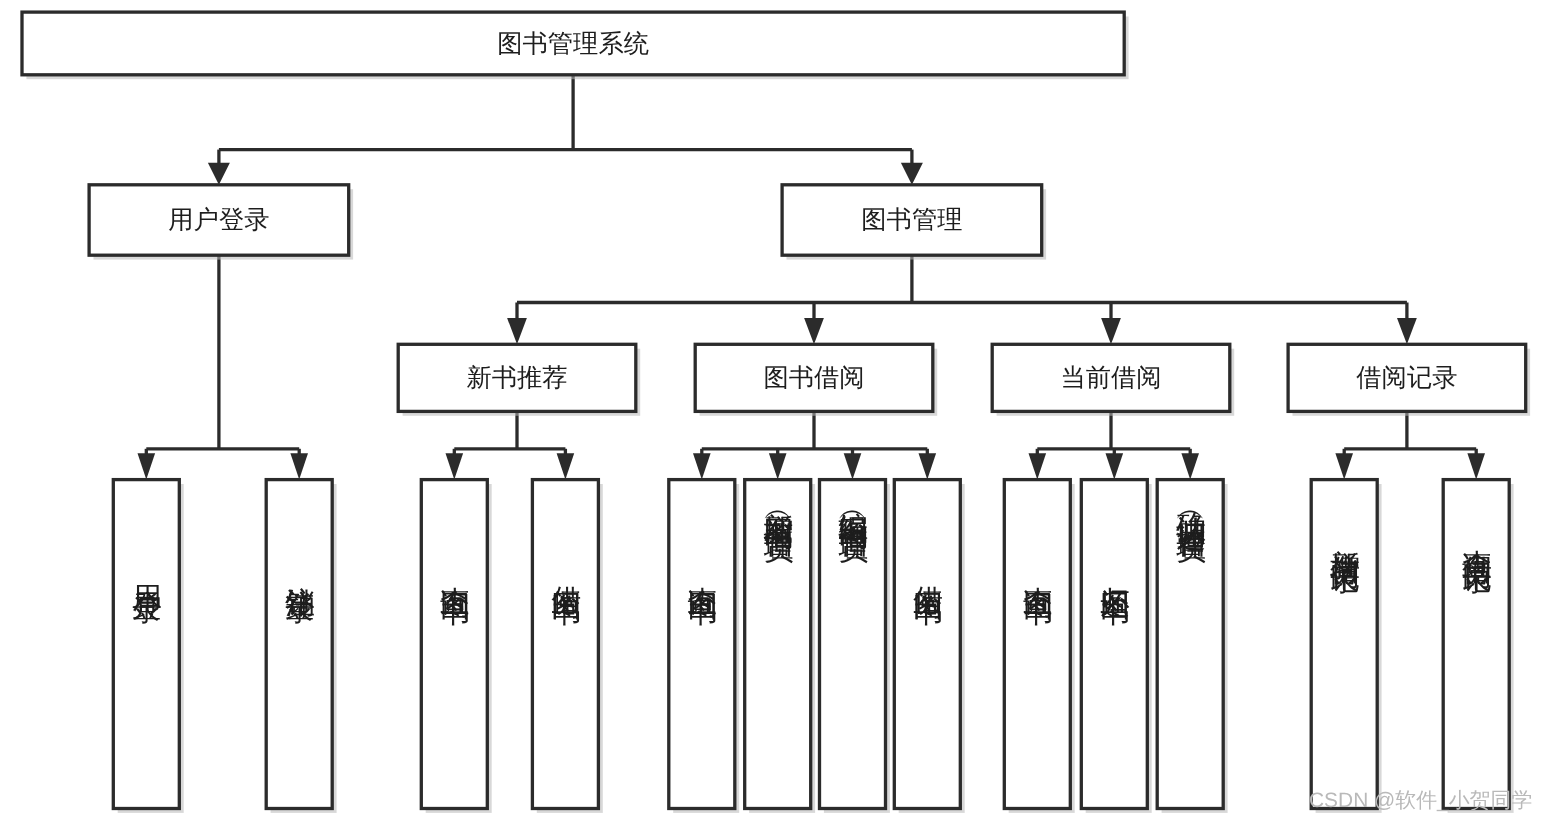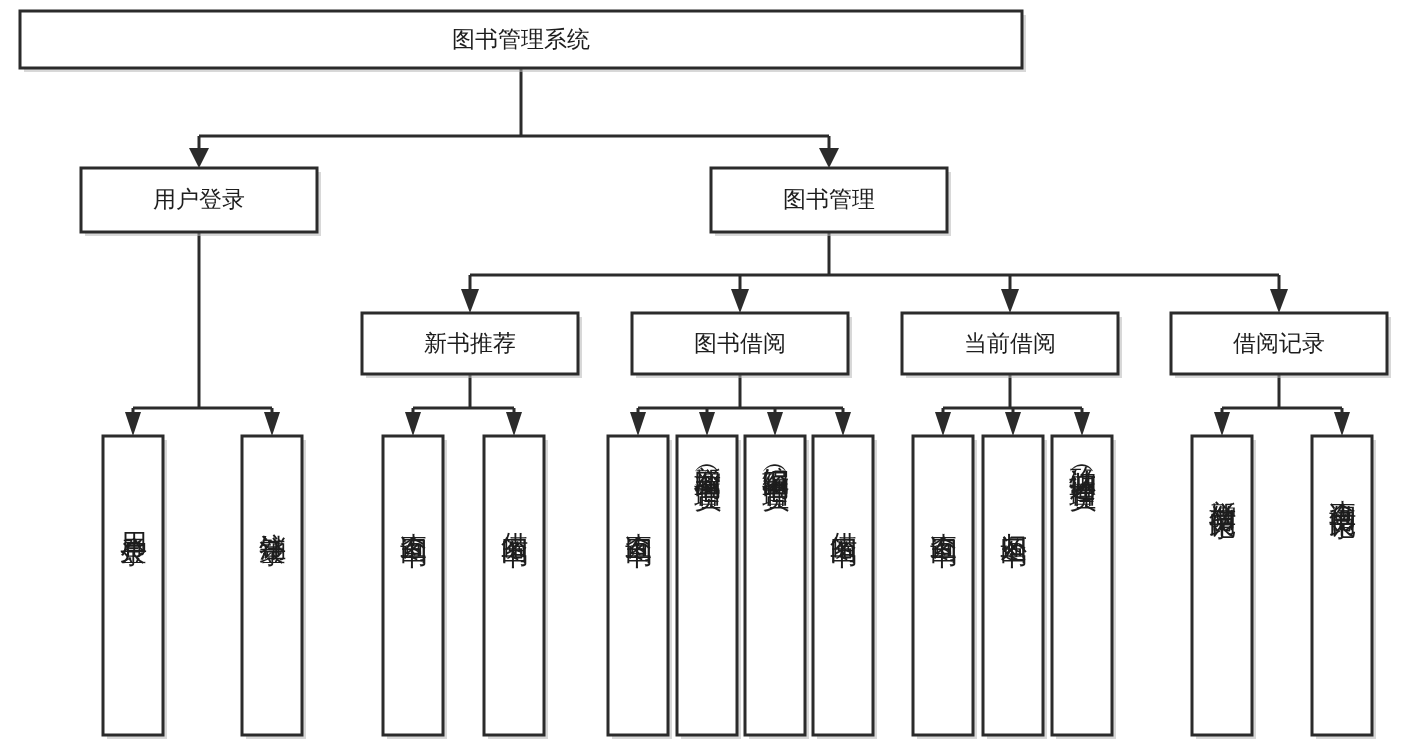--- a/index.html
+++ b/index.html
@@ -253,13 +253,14 @@
     <span class="vlabel" style="margin-top:8px;">确认归还（管理员）</span>
   </div>
 
   <div class="vlabel-wrap" style="left:1192px; top:436px; width:60px; height:299px;">
     <span class="vlabel" style="margin-top:42px;">新增借阅记录</span>
   </div>
   <div class="vlabel-wrap" style="left:1312px; top:436px; width:60px; height:299px;">
     <span class="vlabel" style="margin-top:42px;">查询借阅记录</span>
   </div>
 
+  <div class="watermark">CSDN @软件_小贺同学</div>
 </div>
 
 </body></html>

